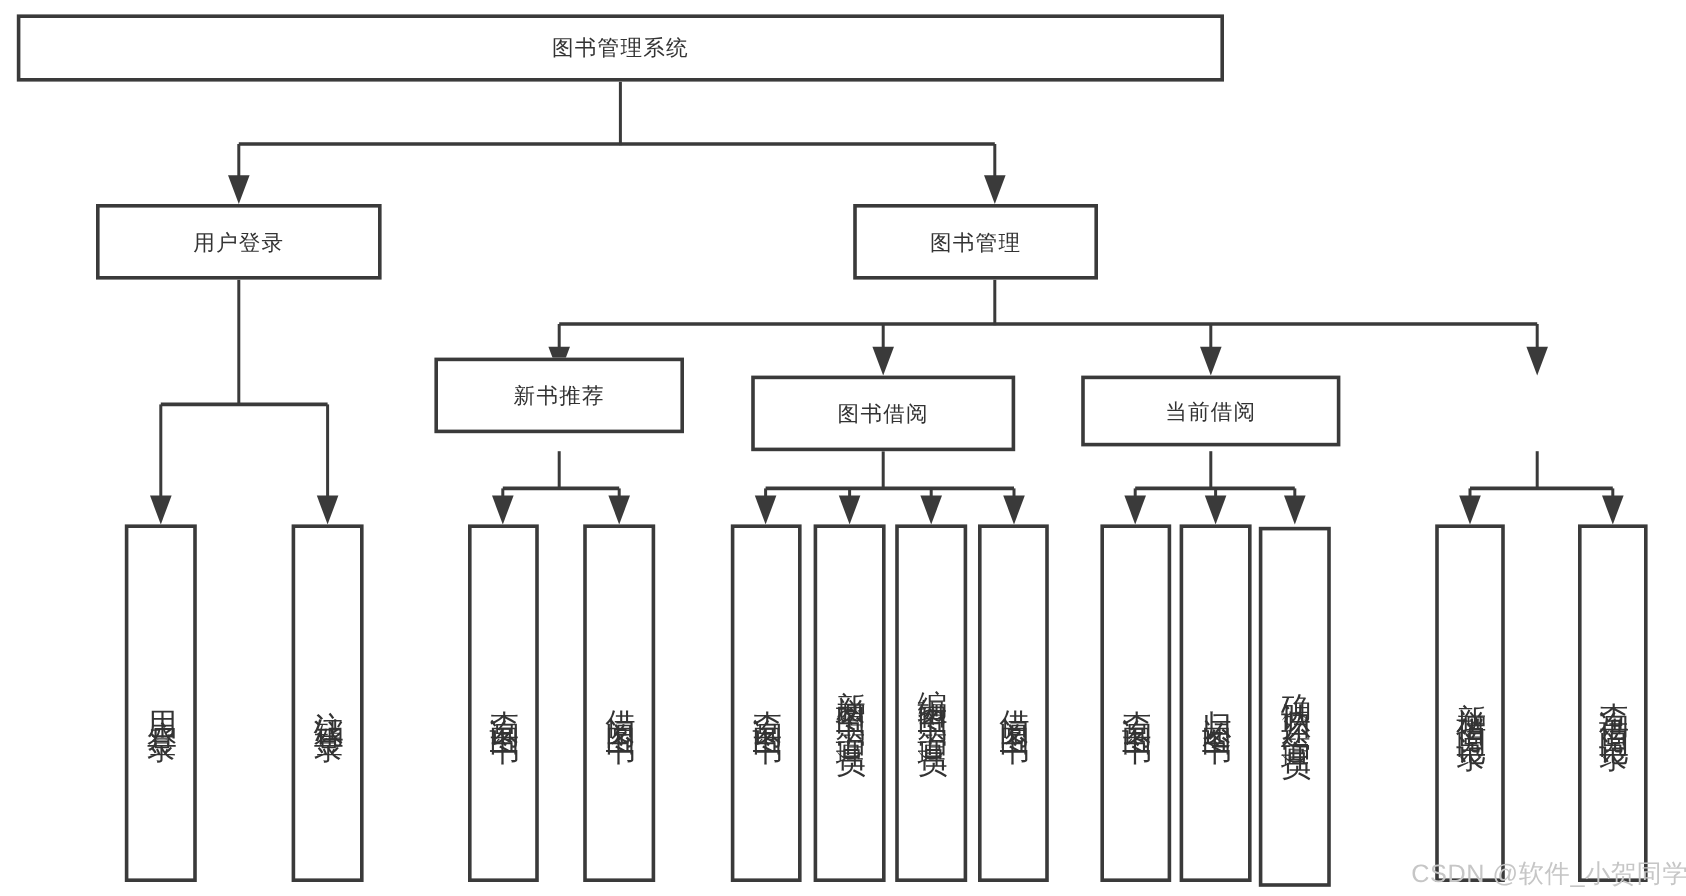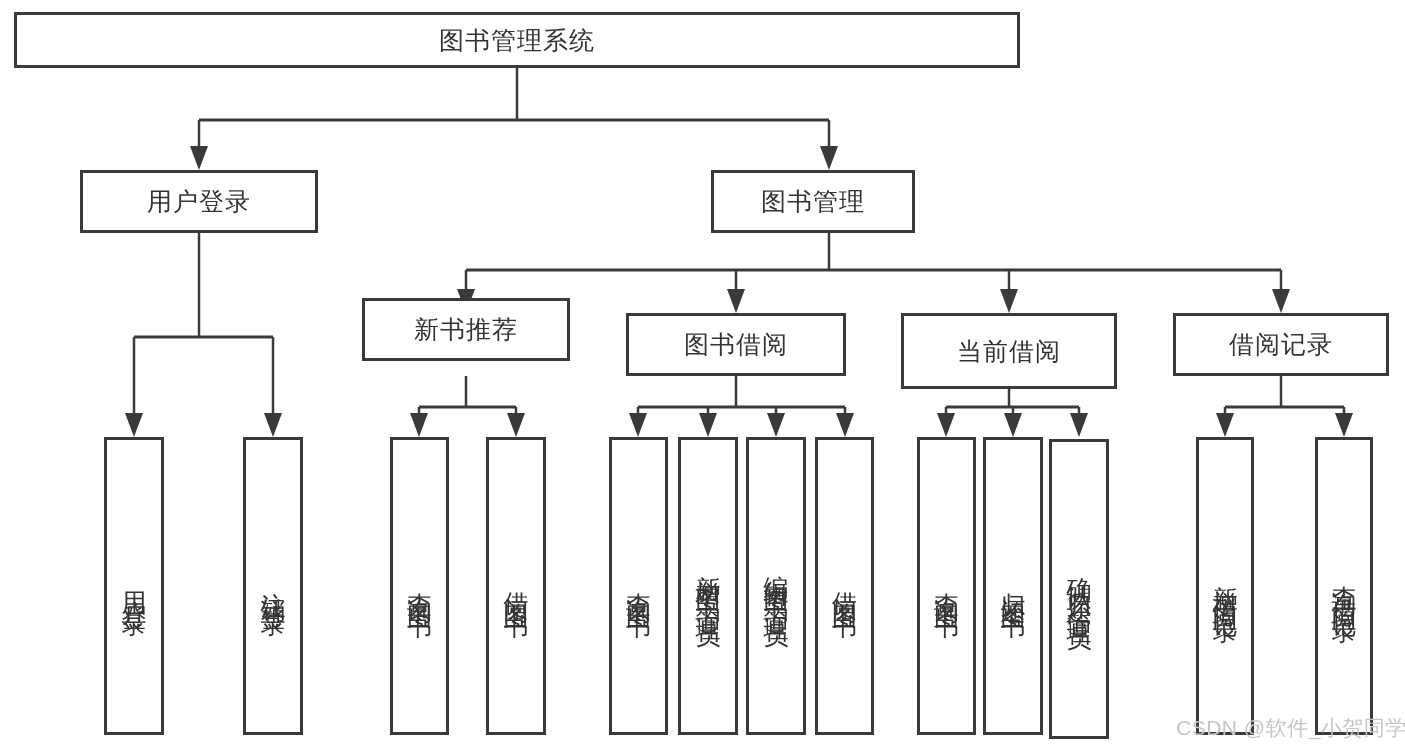--- a/index.html
+++ b/index.html
@@ -21,21 +21,21 @@
   .wires line.stem{stroke-width:2.5;}
   .wires polygon{fill:var(--line);stroke:none;}
   .hbox{
     position:absolute;
     box-sizing:border-box;
     border:3px solid var(--line);
     background:var(--box-bg);
     display:flex;align-items:center;justify-content:center;
   }
   .hlabel{
-    font-size:25px;color:var(--text);letter-spacing:1px;white-space:nowrap;
+    font-size:18px;color:var(--text);letter-spacing:1px;white-space:nowrap;
   }
   .vbox{
     position:absolute;
     box-sizing:border-box;
     border:3px solid var(--line);
     background:var(--box-bg);
     display:flex;align-items:center;justify-content:center;
     overflow:hidden;
   }
   .vlabel{
@@ -147,25 +147,22 @@
   <div class="hbox" style="left:711px;top:170px;width:204px;height:63px">
     <span class="hlabel">图书管理</span>
   </div>
 
   <div class="hbox" style="left:362px;top:298px;width:208px;height:63px">
     <span class="hlabel">新书推荐</span>
   </div>
   <div class="hbox" style="left:626px;top:313px;width:220px;height:63px">
     <span class="hlabel">图书借阅</span>
   </div>
-  <div class="hbox" style="left:901px;top:313px;width:216px;height:76px">
+  <div class="hbox" style="left:901px;top:313px;width:216px;height:59px">
     <span class="hlabel">当前借阅</span>
-  </div>
-  <div class="hbox" style="left:1173px;top:313px;width:216px;height:63px">
-    <span class="hlabel">借阅记录</span>
   </div>
 
   <div class="vbox" style="left:104px;top:437px;width:60px;height:298px">
     <span class="vlabel">用户登录</span>
   </div>
   <div class="vbox" style="left:243px;top:437px;width:60px;height:298px">
     <span class="vlabel">注销登录</span>
   </div>
 
   <div class="vbox" style="left:390px;top:437px;width:59px;height:298px">

